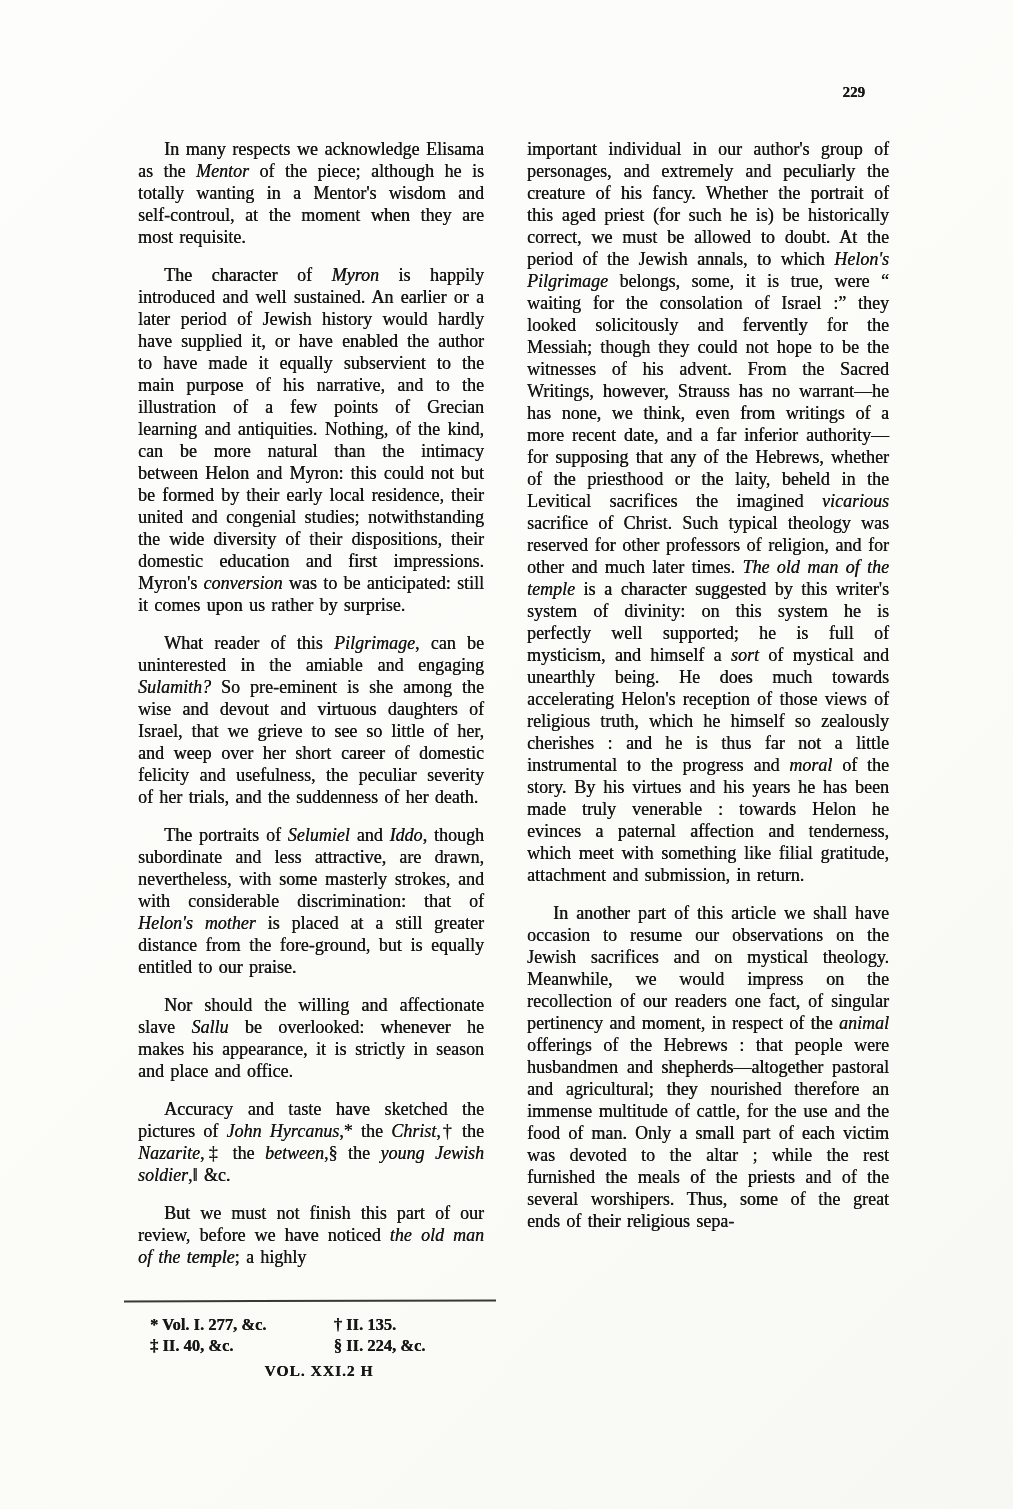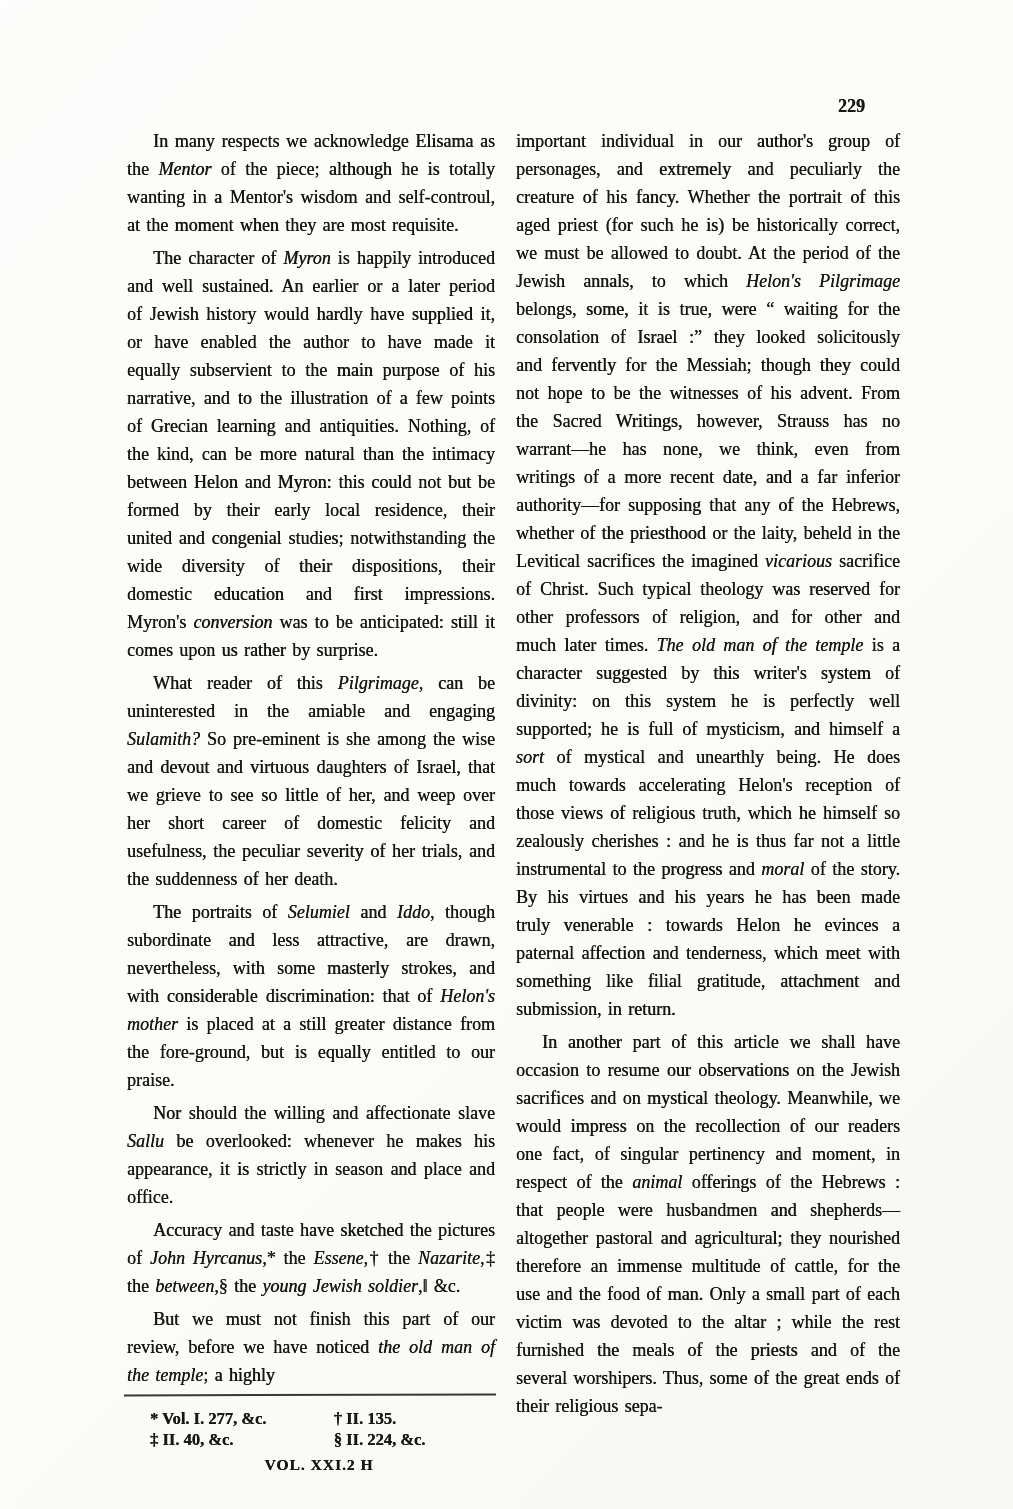--- a/index.html
+++ b/index.html
@@ -24,44 +24,43 @@
     text-align: center;
     font-style: italic;
     font-size: 19px;
     letter-spacing: 0.4px;
     text-shadow: 0.3px 0 0 currentColor;
   }
   .page-number {
     position: absolute;
     right: 38px;
     top: 0;
-    font-size: 18px;
+    font-size: 15px;
     font-weight: bold;
     text-shadow: 0.3px 0 0 currentColor;
-    margin-top: 12px;
   }
   .columns {
     position: absolute;
     top: 122px;
     left: 122px;
     display: flex;
     gap: 11px;
     height: 1258px;
   }
   .col { text-align: justify; }
   .col-left {
     width: 378px;
     display: flex;
     flex-direction: column;
   }
   .col-right { width: 394px; }
   p.para {
-    margin: 5px;
+    margin: 16px;
     font-size: 18px;
-    line-height: 28px;
+    line-height: 22px;
     word-spacing: 0.1em;
     text-align: justify;
     text-shadow: 0.3px 0 0 currentColor;
   }
   p.para.indent { text-indent: 1.45em; }
   .it { font-style: italic; }
   .fn-block { margin-top: auto; }
   .fn-rule {
     border: none;
     border-top: 2px solid #3a3834;
@@ -99,21 +98,21 @@
 
   <div class="columns">
 
     <div class="col col-left">
       <div>
           <p class="para indent"><span>In many respects we acknowledge Elisama as the </span><span class="it">Mentor</span><span> of the piece; although he is totally wanting in a Mentor's wisdom and self-controul, at the moment when they are most requisite.</span></p>
           <p class="para indent"><span>The character of </span><span class="it">Myron</span><span> is happily introduced and well sustained.  An earlier or a later period of Jewish history would hardly have supplied it, or have enabled the author to have made it equally subservient to the main purpose of his narrative, and to the illustration of a few points of Grecian learning and antiquities.  Nothing, of the kind, can be more natural than the intimacy between Helon and Myron: this could not but be formed by their early local residence, their united and congenial studies; notwithstanding the wide diversity of their dispositions, their domestic education and first impressions.  Myron's </span><span class="it">conversion</span><span> was to be anticipated: still it comes upon us rather by surprise.</span></p>
           <p class="para indent"><span>What reader of this </span><span class="it">Pilgrimage</span><span>, can be uninterested in the amiable and engaging </span><span class="it">Sulamith?</span><span>  So pre-eminent is she among the wise and devout and virtuous daughters of Israel, that we grieve to see so little of her, and weep over her short career of domestic felicity and usefulness, the peculiar severity of her trials, and the suddenness of her death.</span></p>
           <p class="para indent"><span>The portraits of </span><span class="it">Selumiel</span><span> and </span><span class="it">Iddo</span><span>, though subordinate and less attractive, are drawn, nevertheless, with some masterly strokes, and with considerable discrimination: that of </span><span class="it">Helon's mother</span><span> is placed at a still greater distance from the fore-ground, but is equally entitled to our praise.</span></p>
           <p class="para indent"><span>Nor should the willing and affectionate slave </span><span class="it">Sallu</span><span> be overlooked: whenever he makes his appearance, it is strictly in season and place and office.</span></p>
-          <p class="para indent"><span>Accuracy and taste have sketched the pictures of </span><span class="it">John Hyrcanus</span><span>,* the </span><span class="it">Essene</span><span>,† the </span><span class="it">Nazarite</span><span>,‡ the </span><span class="it">between</span><span>,§ the </span><span class="it">young Jewish soldier</span><span>,‖ &amp;c.</span></p>
+          <p class="para indent"><span>Accuracy and taste have sketched the pictures of </span><span class="it">John Hyrcanus</span><span>,* the </span><span class="it">Christ</span><span>,† the </span><span class="it">Nazarite</span><span>,‡ the </span><span class="it">between</span><span>,§ the </span><span class="it">young Jewish soldier</span><span>,‖ &amp;c.</span></p>
           <p class="para indent"><span>But we must not finish this part of our review, before we have noticed </span><span class="it">the old man of the temple</span><span>; a highly</span></p>
         </div>
 
       <div class="fn-block">
         <hr class="fn-rule">
 
         <div class="fn-row">
           <span class="fn-cell-left">* Vol. I. 277, &amp;c.</span>
           <span class="fn-cell-right">† II. 135.</span>
         </div>

